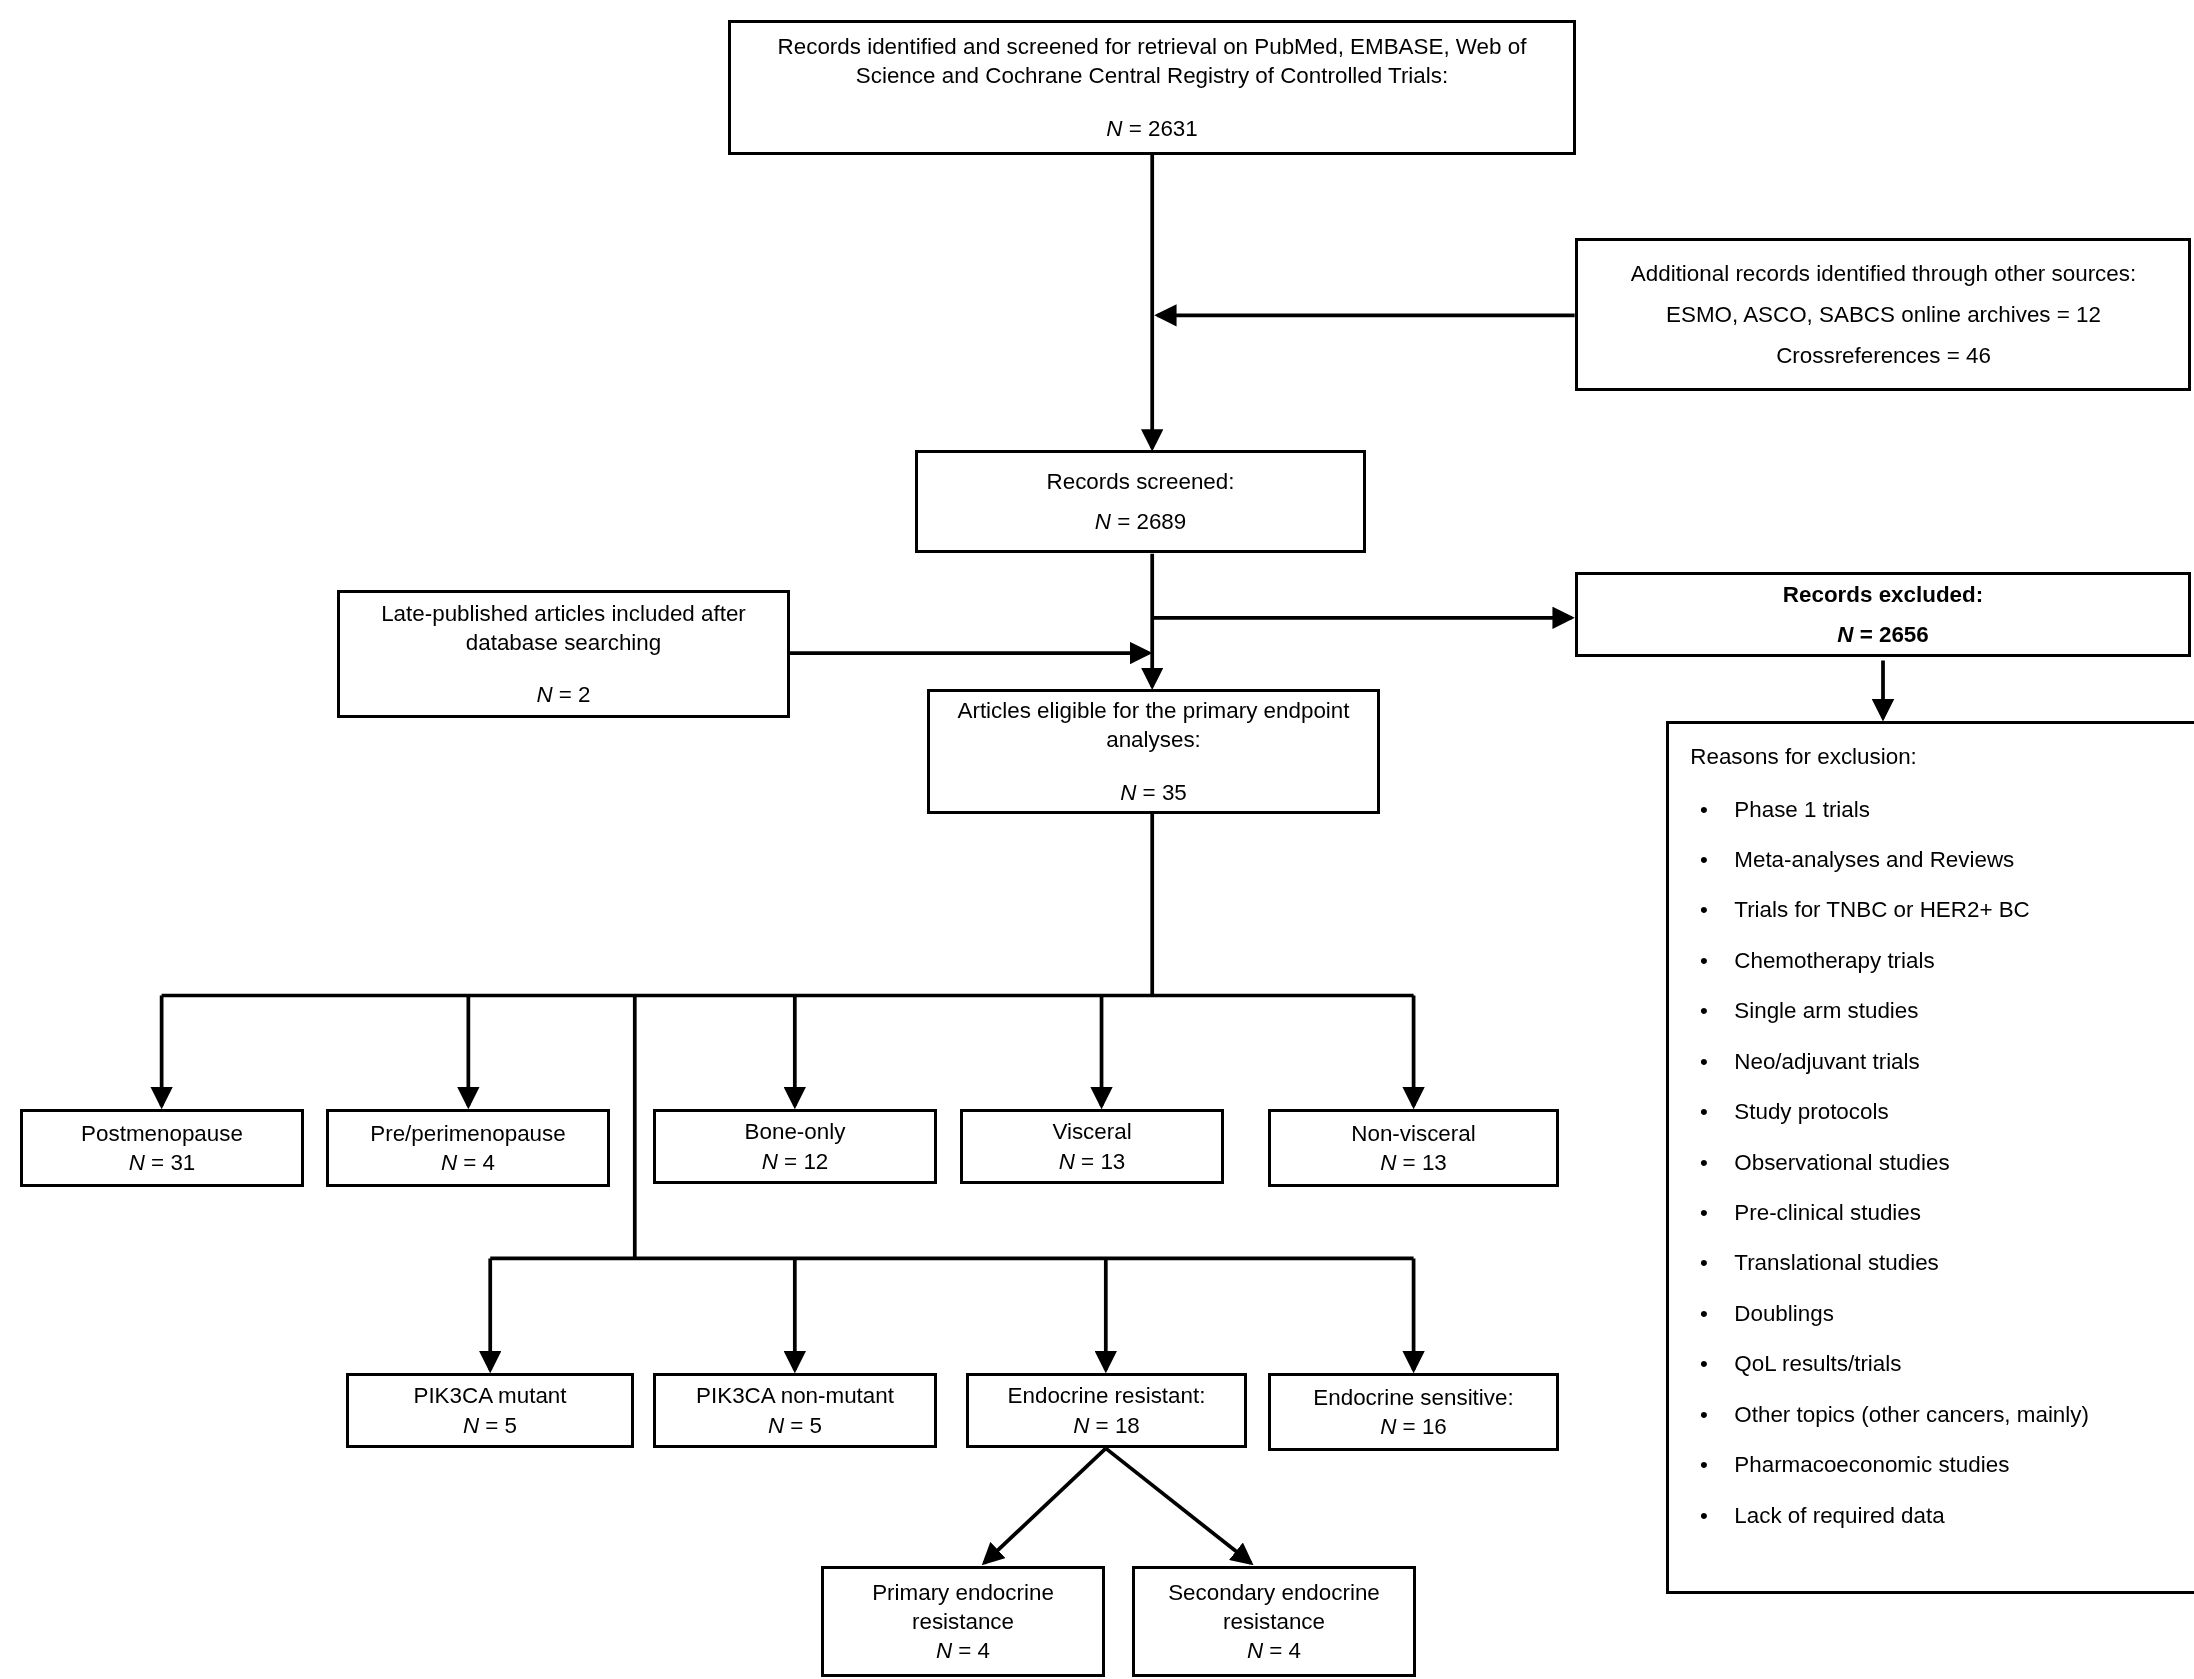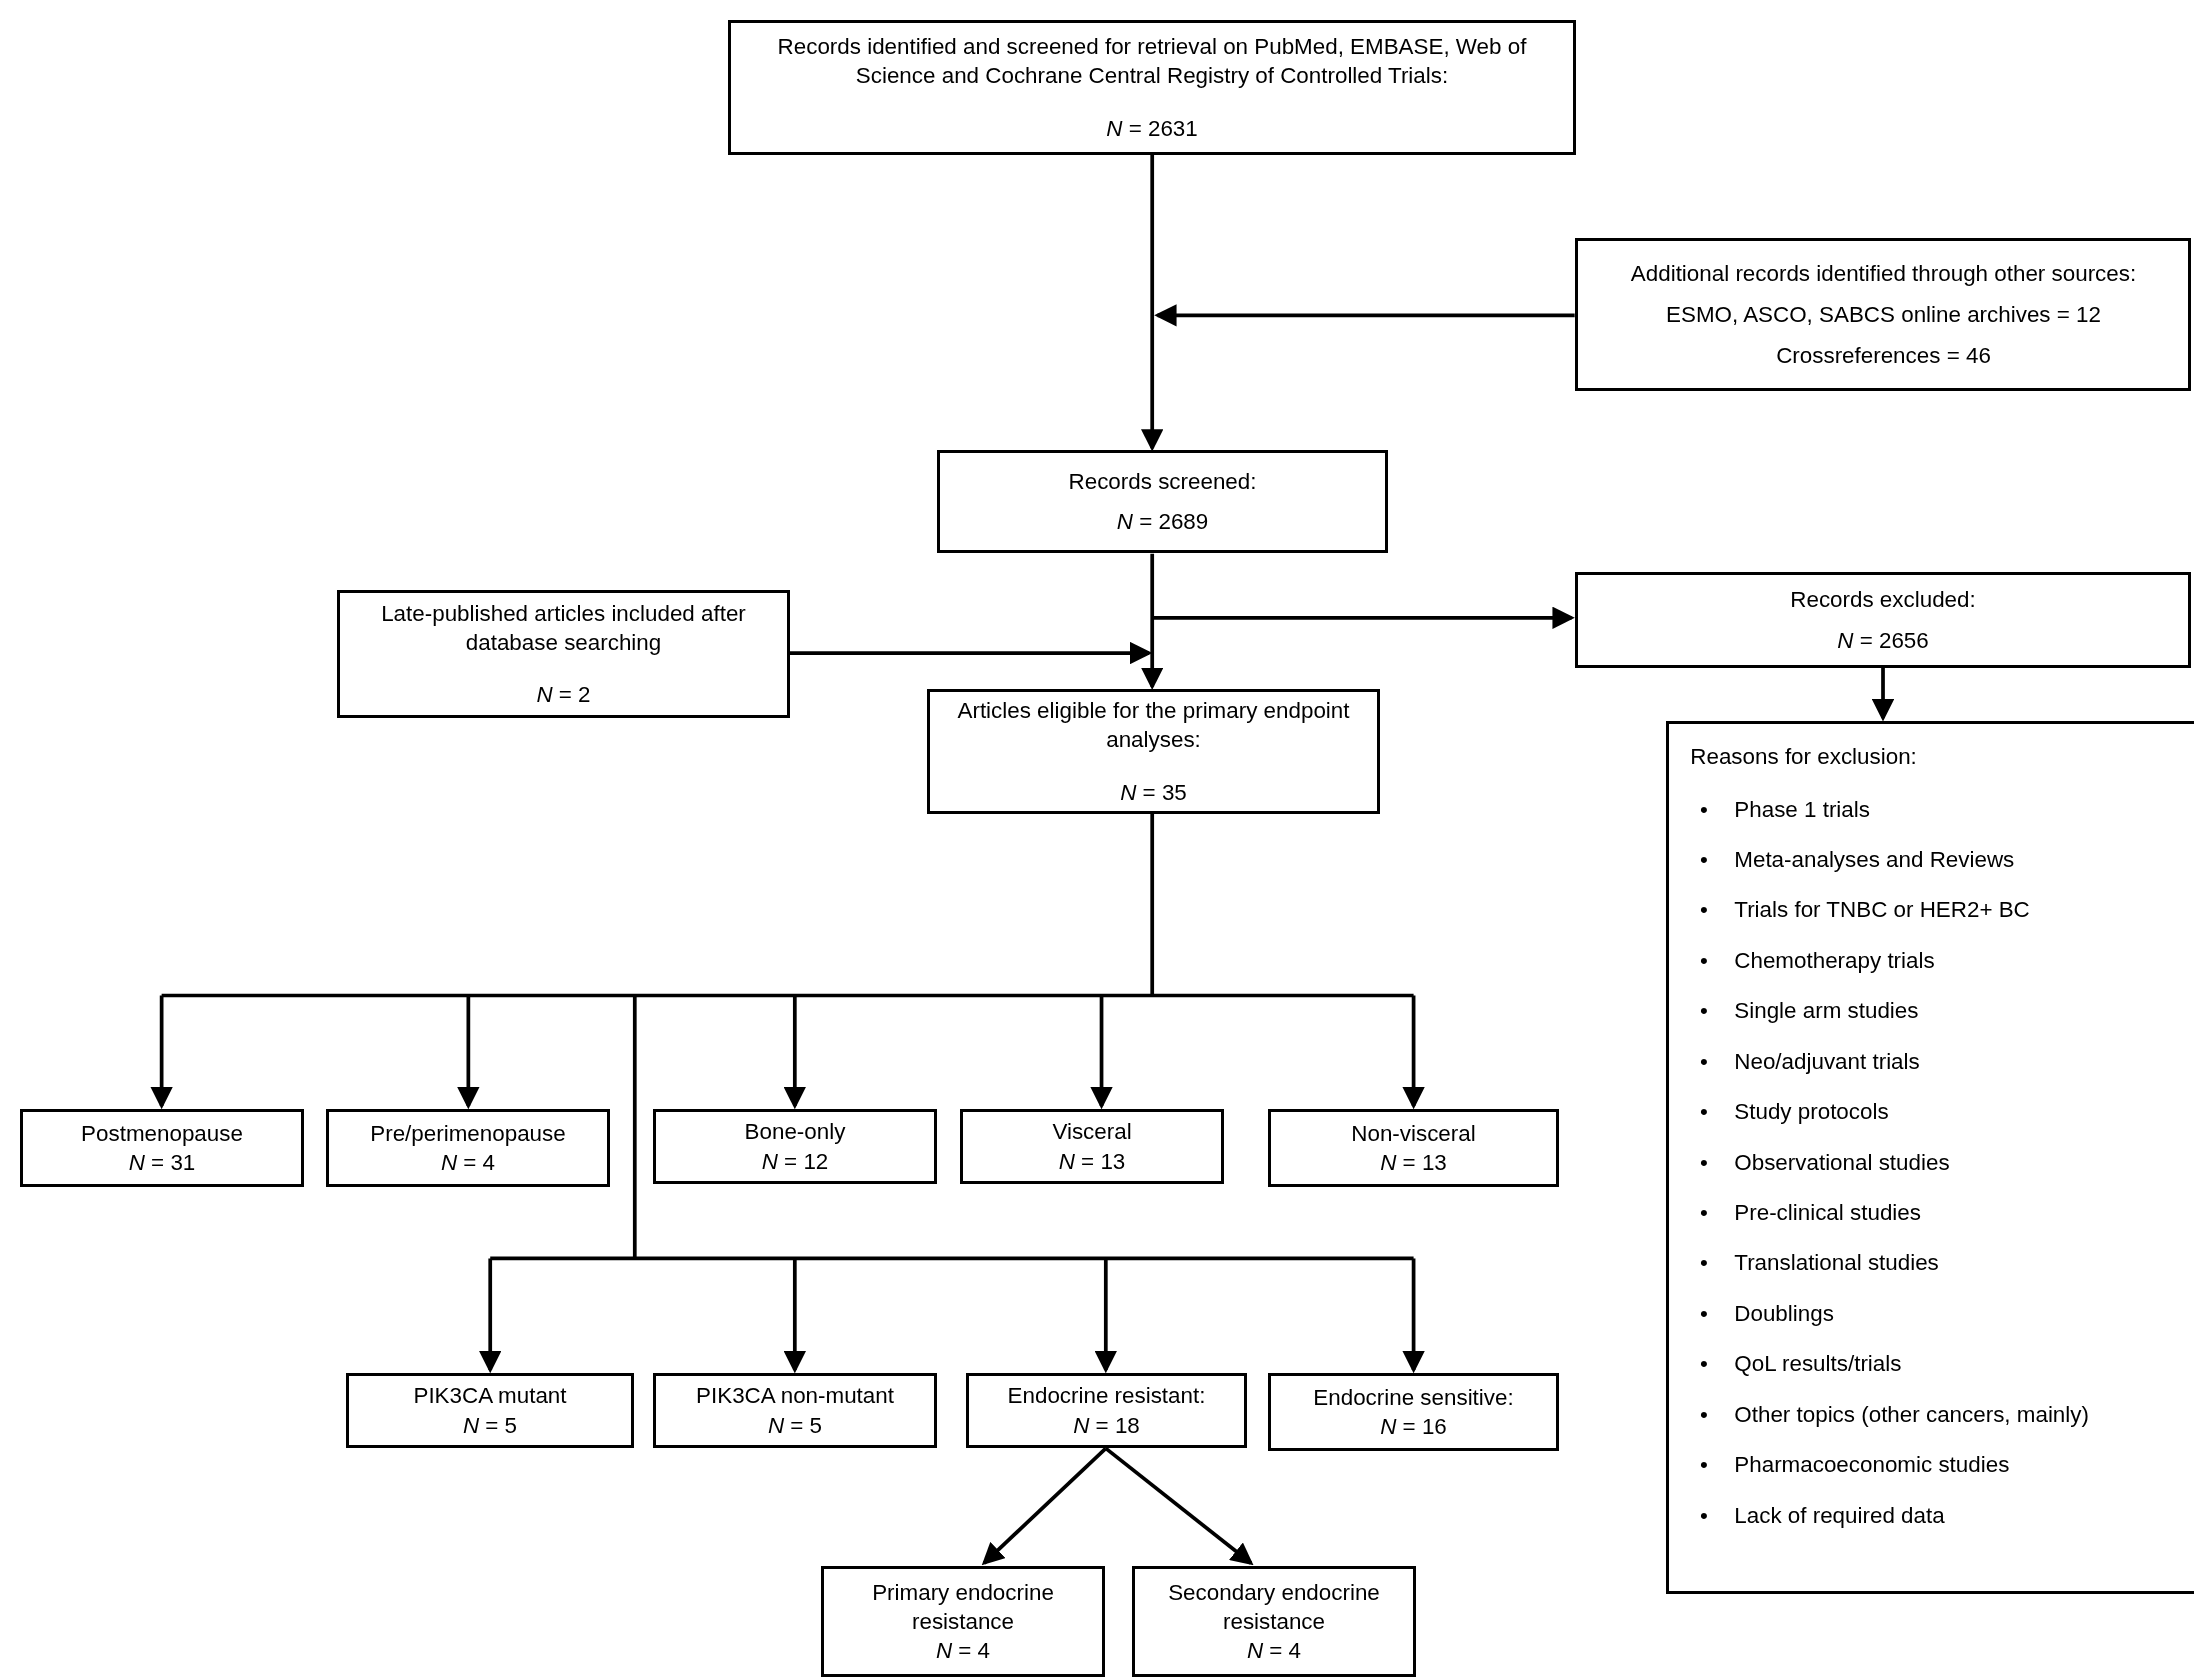--- a/index.html
+++ b/index.html
@@ -67,31 +67,31 @@
     <div>Records identified and screened for retrieval on PubMed, EMBASE, Web of Science and Cochrane Central Registry of Controlled Trials:</div>
     <div class="nline gap">N = 2631</div>
   </div>
 
   <div class="box spread" style="left:1575px; top:238px; width:616px; height:153px;">
     <div>Additional records identified through other sources:</div>
     <div>ESMO, ASCO, SABCS online archives = 12</div>
     <div>Crossreferences = 46</div>
   </div>
 
-  <div class="box" style="left:937px; top:450px; width:451px; height:103px;">
+  <div class="box" style="left:915px; top:450px; width:451px; height:103px;">
     <div>Records screened:</div>
     <div class="nline gap-sm">N = 2689</div>
   </div>
 
   <div class="box" style="left:337px; top:590px; width:453px; height:128px;">
     <div>Late-published articles included after database searching</div>
     <div class="nline gap">N = 2</div>
   </div>
 
-  <div class="box" style="left:1575px; top:572px; width:616px; height:96px;">
+  <div class="box" style="left:1575px; top:572px; width:616px; height:85px;font-weight:bold;">
     <div>Records excluded:</div>
     <div class="nline gap-sm">N = 2656</div>
   </div>
 
   <div class="box" style="left:927px; top:689px; width:453px; height:125px;">
     <div>Articles eligible for the primary endpoint analyses:</div>
     <div class="nline gap">N = 35</div>
   </div>
 
   <div class="reasons" style="left:1666px; top:721px; width:616px; height:873px;">

